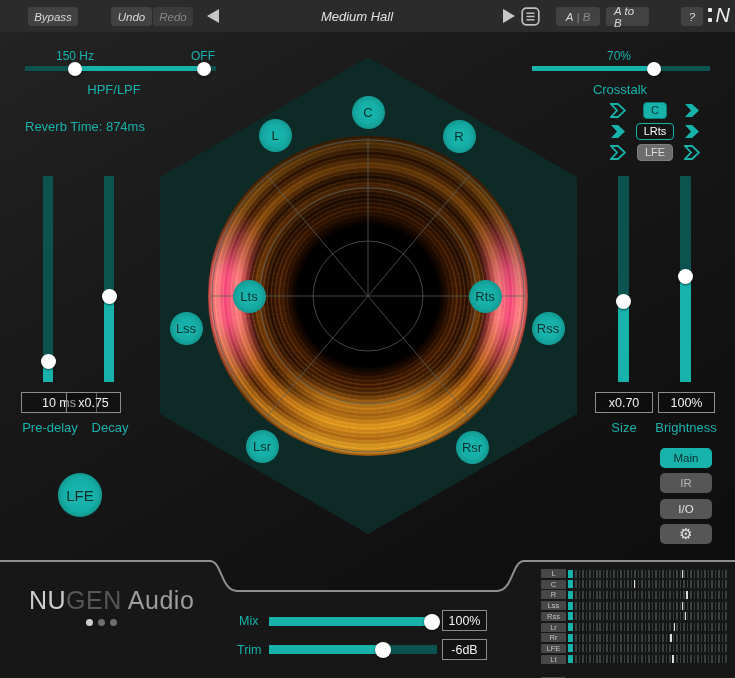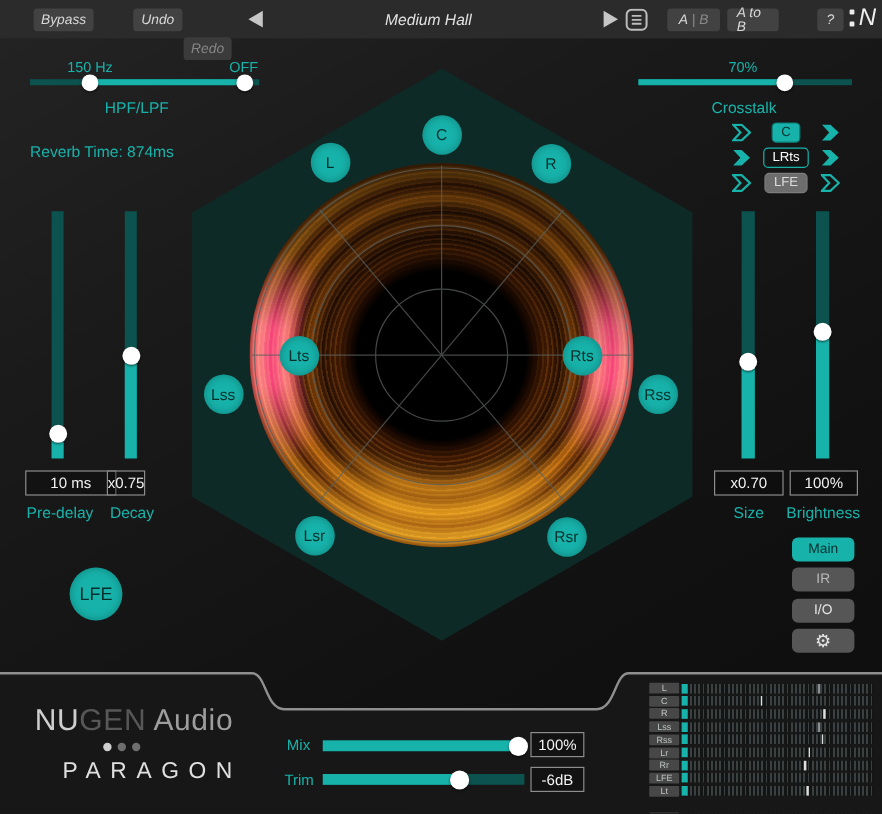--- a/index.html
+++ b/index.html
@@ -9,21 +9,21 @@
     font-family:"Liberation Sans","DejaVu Sans",sans-serif;
     background:linear-gradient(150deg,#242424 0%,#1a1a1a 30%,#111 70%,#0d0d0d 100%);
     --accent:#17b3ab; --accent-dark:#0c524e; --hexagon:#0e2a27;
   }
   
   .topbar { position:absolute; left:0; top:0; width:735px; height:32px; background:#2b2b2b;font-style:italic; }
   .tb-btn {
     position:absolute; top:7px; height:19px; display:flex; align-items:center; justify-content:center;
     background:#424242; color:#d9d9d9; border-radius:3px; font-size:11.5px; padding:0 8px;
   }
-  .tb-btn.disabled { color:#868686; background:#3b3b3b;margin-top:24px; }
+  .tb-btn.disabled { color:#868686; background:#3b3b3b; }
   .tri-left { position:absolute; width:0; height:0; border-top:7px solid transparent; border-bottom:7px solid transparent; border-right:12px solid #c6c6c6; }
   .tri-right { position:absolute; width:0; height:0; border-top:7px solid transparent; border-bottom:7px solid transparent; border-left:12px solid #c6c6c6; }
   .preset-name { position:absolute; left:297px; top:9px; width:120px; text-align:center; color:#e2e2e2; font-size:13px; }
   .ab-dim { color:#8a8a8a; }
   .logo-n { position:absolute; right:5px; top:5px; display:flex; align-items:center; gap:4px; }
   .logo-n .dots { display:flex; flex-direction:column; gap:6px; }
   .logo-n .dots i { width:4px; height:4px; background:#ececec; border-radius:1px; }
   .logo-n .letter { color:#f0f0f0; font-size:20px; line-height:20px; }
   
   .main { position:absolute; left:0; top:32px; width:735px; height:526px; }
@@ -227,21 +227,21 @@
 
     <div class="fader" style="left:43px;top:144px">
         <div class="fader-fill" style="top:90%"></div>
     <div class="fader-handle" style="top:calc(90% - 7.5px)"></div>
       </div>
     <div class="fader" style="left:104px;top:144px">
         <div class="fader-fill" style="top:58.5%"></div>
     <div class="fader-handle" style="top:calc(58.5% - 7.5px)"></div>
       </div>
     <div class="value-box" style="left:21px;top:360px;width:76px">10 ms</div>
-    <div class="value-box" style="left:89px;top:360px;width:32px">x0.75</div>
+    <div class="value-box" style="left:66px;top:360px;width:55px">x0.75</div>
     <div class="teal-label" style="left:10px;top:388px;width:80px">Pre-delay</div>
     <div class="teal-label" style="left:70px;top:388px;width:80px">Decay</div>
 
     <div class="fader" style="left:618px;top:144px;width:11px">
         <div class="fader-fill" style="top:61%"></div>
     <div class="fader-handle" style="top:calc(61% - 7.5px)"></div>
       </div>
     <div class="fader" style="left:680px;top:144px;width:11px">
         <div class="fader-fill" style="top:49%"></div>
     <div class="fader-handle" style="top:calc(49% - 7.5px)"></div>
@@ -266,21 +266,20 @@
     </svg>
 
     <div class="brand-main">
       <span class="nu">NU</span><span class="gen">GEN</span><span class="audio"> Audio</span>
     </div>
     <div class="brand-dots">
         <i class="bright"></i>
         <i></i>
         <i></i>
       </div>
-    <div class="brand-product">PARAGON</div>
 
     <div class="bb-label" style="left:239px;top:56px">Mix</div>
     <div class="bb-track" style="top:59px">
         <div class="h-fill" style="left:0;width:96.5%"></div>
     <div class="h-handle" style="left:calc(96.5% - 7px)"></div>
       </div>
     <div class="value-box bb-box" style="top:52px">100%</div>
 
     <div class="bb-label" style="left:237px;top:85px">Trim</div>
     <div class="bb-track" style="top:87px">

